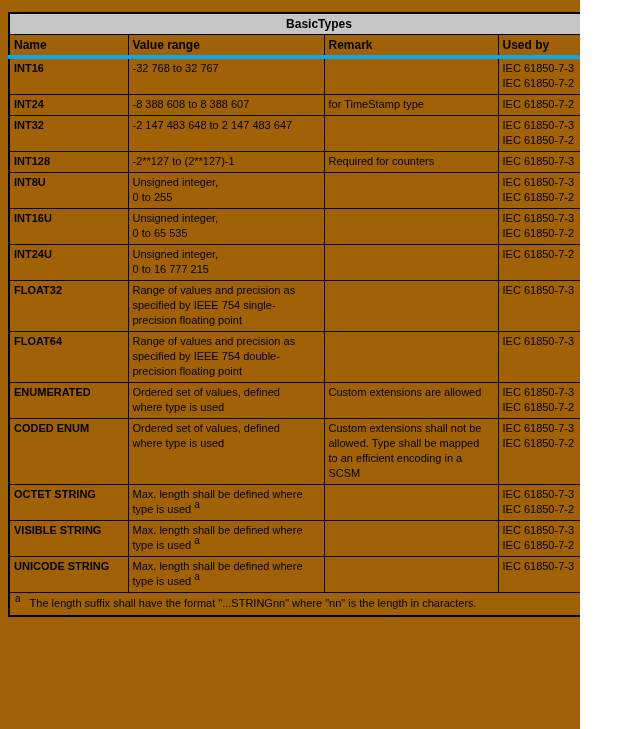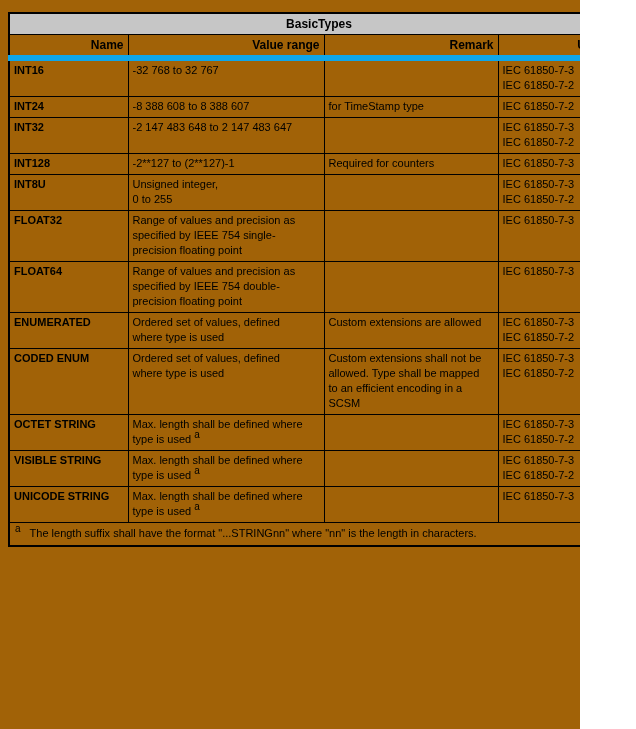--- a/index.html
+++ b/index.html
@@ -40,26 +40,26 @@
   td.title-cell {
     background: var(--title-bg, #c6c6c6);
     text-align: center;
     font-weight: bold;
     font-size: 12px;
     line-height: 14px;
     padding: 3px 4px;
     white-space: normal;
   }
   tr.header-row th {
-    text-align: right;
+    text-align: left;
     font-weight: bold;
     font-size: 12px;
     line-height: 14px;
     padding: 3px 4px;
-    border-bottom: 6px solid #0ea5e9;
+    border-bottom: 4px solid #0ea5e9;
     white-space: normal;
   }
   td.name-cell { font-weight: bold; }
   sup {
     font-size: 10px;
     line-height: 0;
     vertical-align: super;
   }
   td.footnote-cell {
     white-space: normal;
@@ -118,20 +118,35 @@
   </tr>
         <tr>
     <td class="name-cell">INT8U</td>
     <td class="value-range-cell">Unsigned integer,
 0 to 255</td>
     <td class="remark-cell"></td>
     <td class="used-by-cell">IEC 61850-7-3
 IEC 61850-7-2</td>
   </tr>
         <tr>
+    <td class="name-cell">INT16U</td>
+    <td class="value-range-cell">Unsigned integer,
+0 to 65 535</td>
+    <td class="remark-cell"></td>
+    <td class="used-by-cell">IEC 61850-7-3
+IEC 61850-7-2</td>
+  </tr>
+        <tr>
+    <td class="name-cell">INT24U</td>
+    <td class="value-range-cell">Unsigned integer,
+0 to 16 777 215</td>
+    <td class="remark-cell"></td>
+    <td class="used-by-cell">IEC 61850-7-2</td>
+  </tr>
+        <tr>
     <td class="name-cell">FLOAT32</td>
     <td class="value-range-cell">Range of values and precision as
 specified by IEEE 754 single-
 precision floating point</td>
     <td class="remark-cell"></td>
     <td class="used-by-cell">IEC 61850-7-3</td>
   </tr>
         <tr>
     <td class="name-cell">FLOAT64</td>
     <td class="value-range-cell">Range of values and precision as

